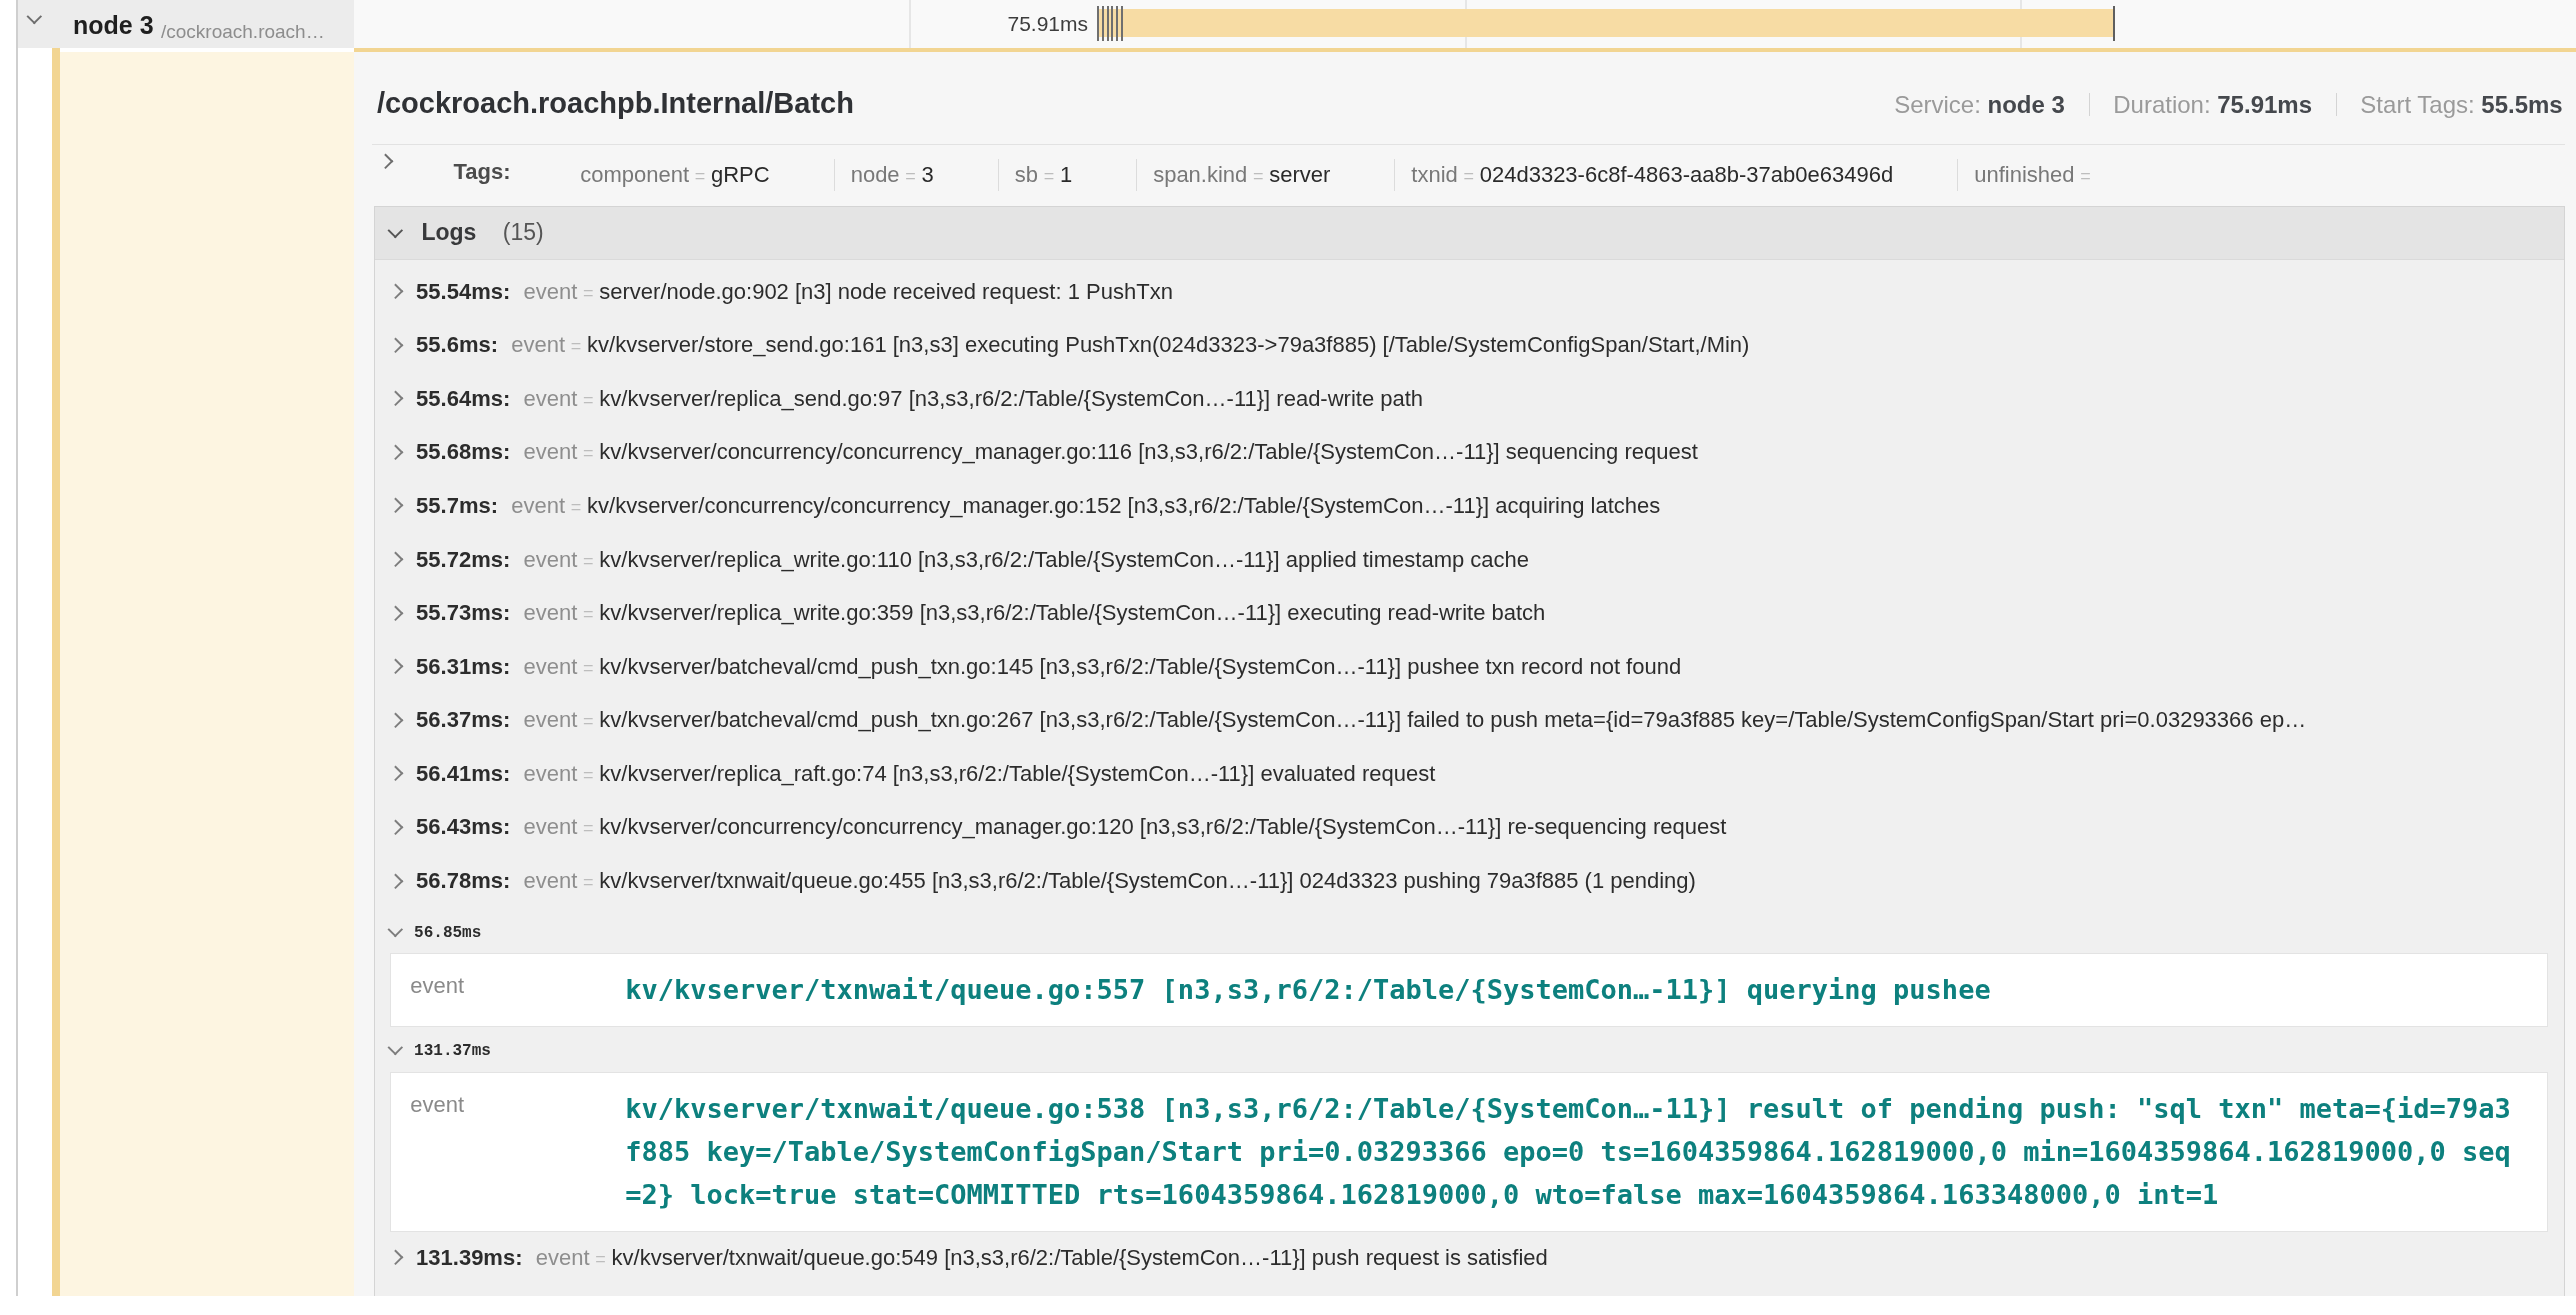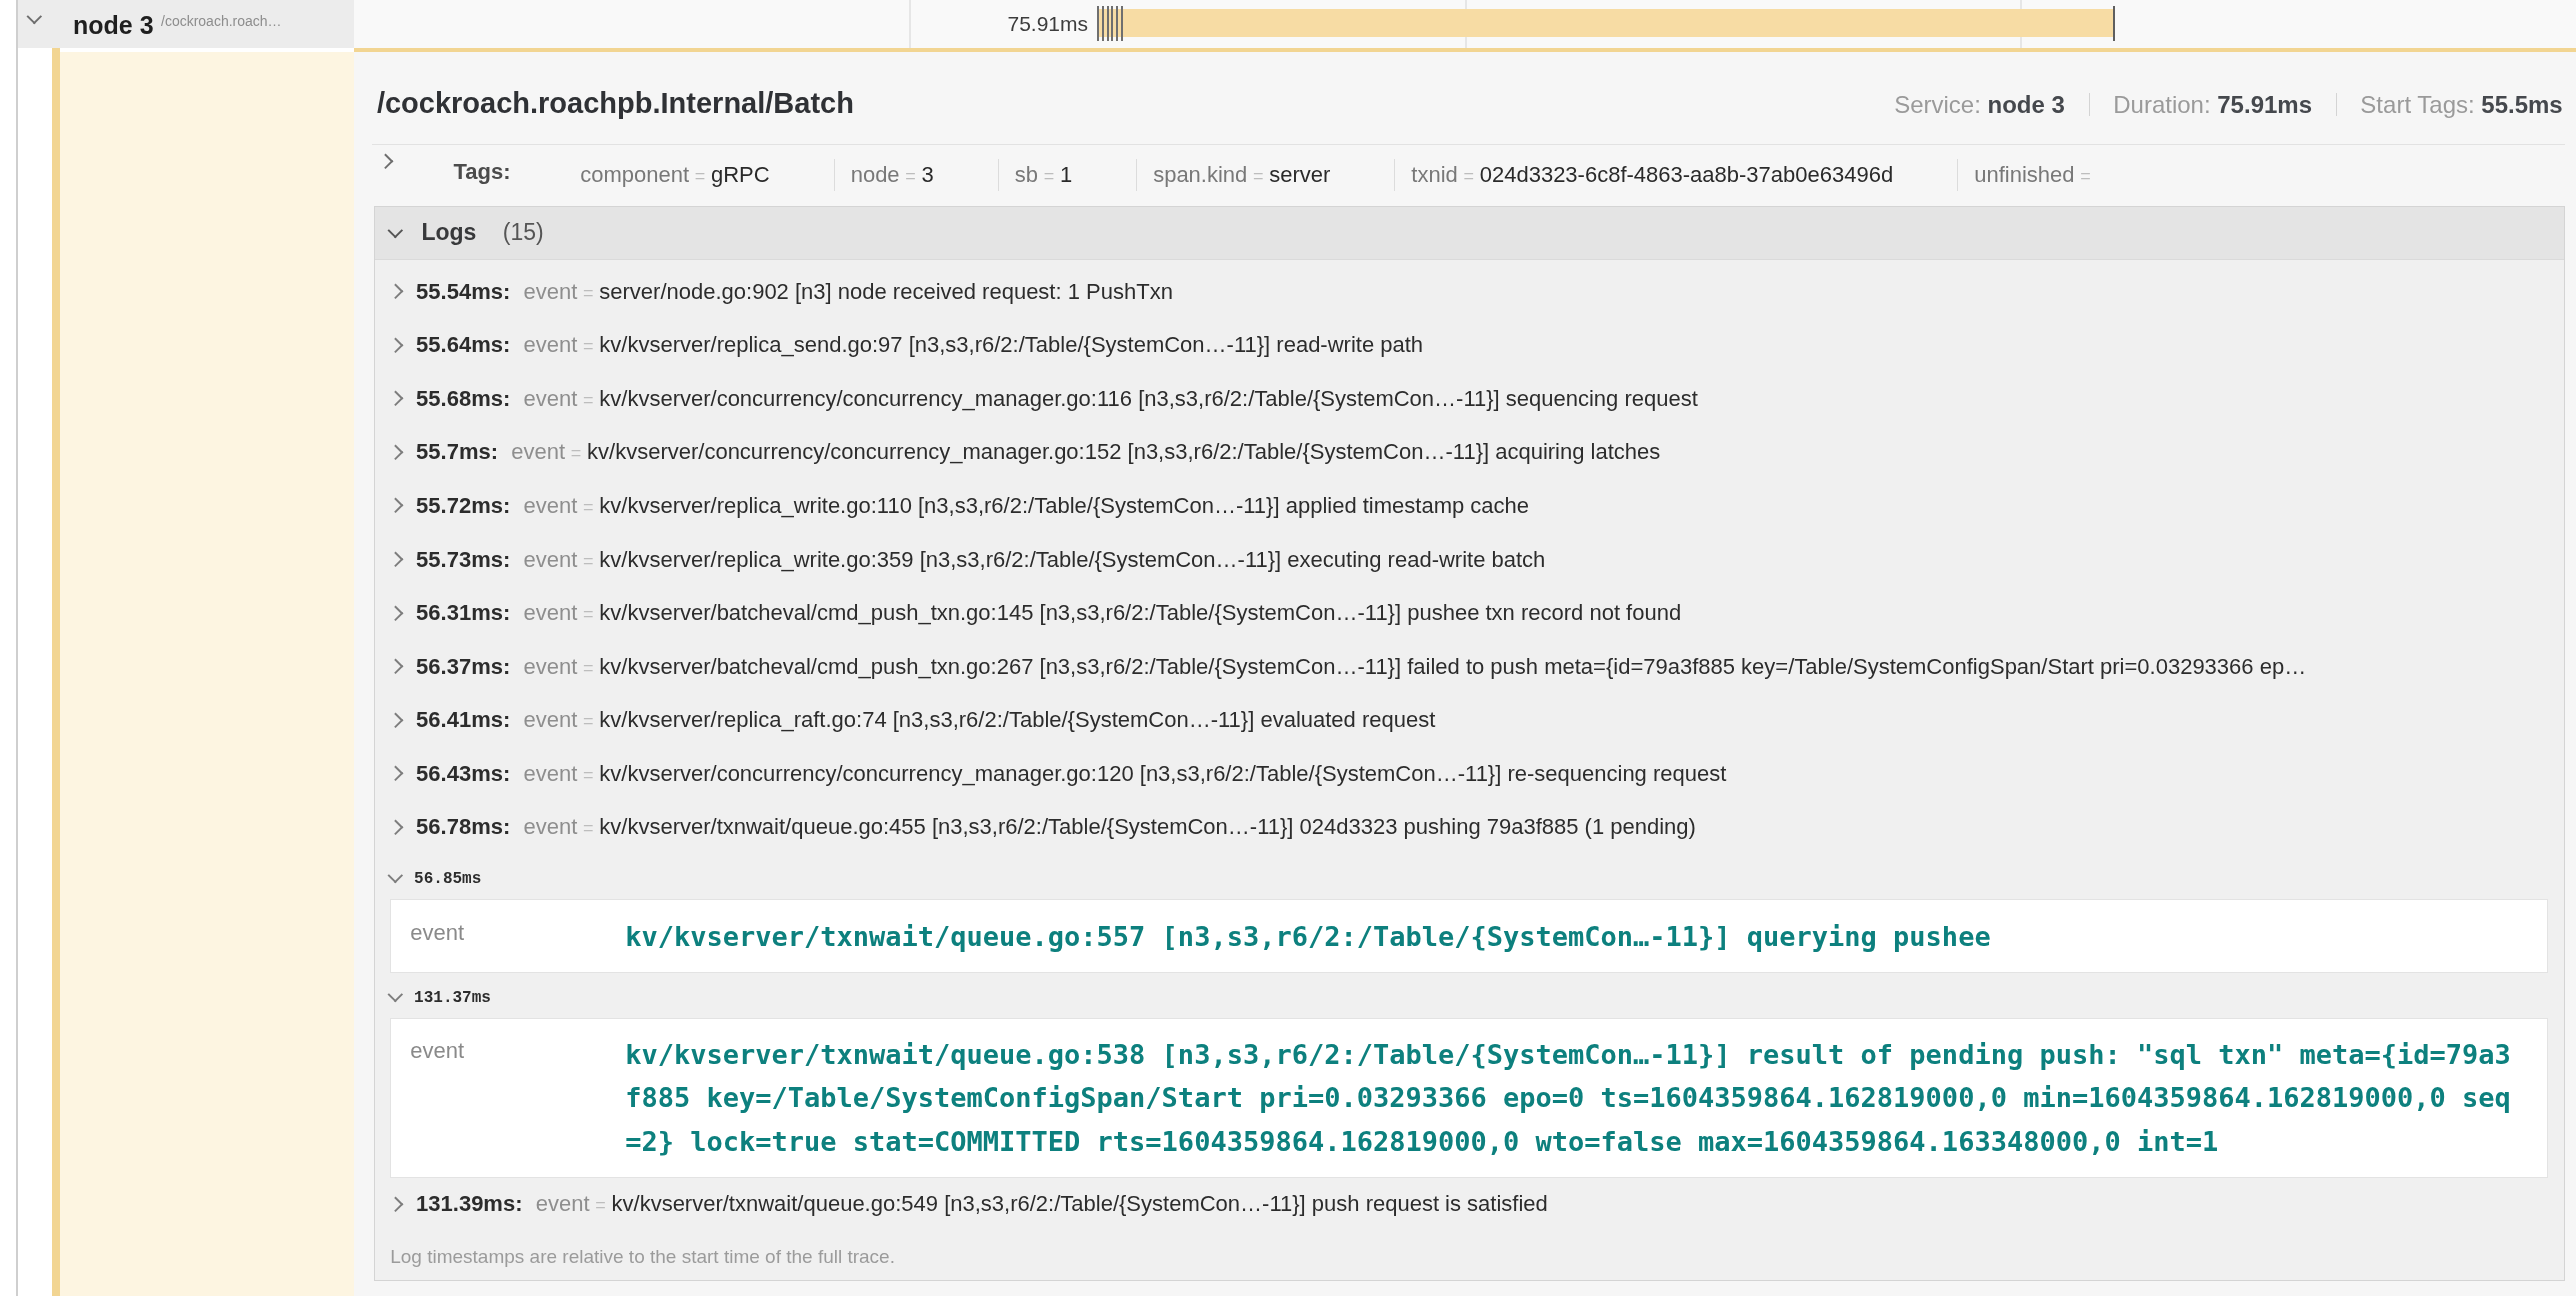--- a/index.html
+++ b/index.html
@@ -9,21 +9,21 @@
   
   .left-rule{position:absolute;left:16px;top:0;bottom:0;width:1.9px;background:#cfcfcf;}
   .span-color-bar{position:absolute;left:52px;top:0;bottom:0;width:7.6px;background:#f2d592;}
   .cream-col{position:absolute;left:60px;top:52px;bottom:0;width:294px;background:#fdf5e1;}
 
   
   .topbar{position:absolute;left:0;top:0;right:0;height:48px;}
   .topbar-name{position:absolute;left:18px;top:0;width:336px;height:48px;background:#ececec;cursor:pointer;}
   .topbar-name .chev{position:absolute;left:10.5px;top:18px;border-color:#6e6e6e;}
   .span-name{position:absolute;left:55px;top:10.5px;font-size:25px;font-weight:bold;color:#1f1f1f;white-space:nowrap;}
-  .span-op{position:absolute;left:143px;top:13px;font-size:14px;color:#8d8d8d;white-space:nowrap;}
+  .span-op{position:absolute;left:143px;top:21px;font-size:19px;color:#8d8d8d;white-space:nowrap;}
   .timeline{position:absolute;left:354px;top:0;width:2222px;height:48px;background:#f9f9f9;}
   .ruler{position:absolute;top:0;height:48px;width:1.9px;background:#e6e6e6;}
   .ruler.p25{left:555px}.ruler.p50{left:1111px}.ruler.p75{left:1666px}
   .dur-label{position:absolute;left:0;top:12.4px;width:734px;text-align:right;font-size:21px;color:#3d3d3d;}
   .span-bar{position:absolute;left:743px;top:8.6px;width:1018px;height:28px;background:#f7dca4;}
   .ticks-left{position:absolute;left:743px;top:5.7px;width:28px;height:35px;
     background:repeating-linear-gradient(90deg,#6f6f6f 0 1.9px,transparent 1.9px 4.8px);}
   .tick-right{position:absolute;left:1759px;top:5.7px;width:1.9px;height:35px;background:#5f5f5f;}
 
   
@@ -133,20 +133,21 @@
 
     <div class="logs">
       <div class="logs-header">
         <span class="chev d"></span>
         <span class="logs-title">Logs</span>
         <span class="logs-count">(15)</span>
       </div>
       <div class="logs-body">
 
         <div class="lrow"><span class="chev r"></span><span class="ts">55.54ms:</span><span class="lkey">event</span><span class="eq">=</span><span class="lval">server/node.go:902 [n3] node received request: 1 PushTxn</span></div>
+        <div class="lrow"><span class="chev r"></span><span class="ts">55.6ms:</span><span class="lkey">event</span><span class="eq">=</span><span class="lval">kv/kvserver/store_send.go:161 [n3,s3] executing PushTxn(024d3323-&gt;79a3f885) [/Table/SystemConfigSpan/Start,/Min)</span></div>
         <div class="lrow"><span class="chev r"></span><span class="ts">55.64ms:</span><span class="lkey">event</span><span class="eq">=</span><span class="lval">kv/kvserver/replica_send.go:97 [n3,s3,r6/2:/Table/{SystemCon…-11}] read-write path</span></div>
         <div class="lrow"><span class="chev r"></span><span class="ts">55.68ms:</span><span class="lkey">event</span><span class="eq">=</span><span class="lval">kv/kvserver/concurrency/concurrency_manager.go:116 [n3,s3,r6/2:/Table/{SystemCon…-11}] sequencing request</span></div>
         <div class="lrow"><span class="chev r"></span><span class="ts">55.7ms:</span><span class="lkey">event</span><span class="eq">=</span><span class="lval">kv/kvserver/concurrency/concurrency_manager.go:152 [n3,s3,r6/2:/Table/{SystemCon…-11}] acquiring latches</span></div>
         <div class="lrow"><span class="chev r"></span><span class="ts">55.72ms:</span><span class="lkey">event</span><span class="eq">=</span><span class="lval">kv/kvserver/replica_write.go:110 [n3,s3,r6/2:/Table/{SystemCon…-11}] applied timestamp cache</span></div>
         <div class="lrow"><span class="chev r"></span><span class="ts">55.73ms:</span><span class="lkey">event</span><span class="eq">=</span><span class="lval">kv/kvserver/replica_write.go:359 [n3,s3,r6/2:/Table/{SystemCon…-11}] executing read-write batch</span></div>
         <div class="lrow"><span class="chev r"></span><span class="ts">56.31ms:</span><span class="lkey">event</span><span class="eq">=</span><span class="lval">kv/kvserver/batcheval/cmd_push_txn.go:145 [n3,s3,r6/2:/Table/{SystemCon…-11}] pushee txn record not found</span></div>
         <div class="lrow"><span class="chev r"></span><span class="ts">56.37ms:</span><span class="lkey">event</span><span class="eq">=</span><span class="lval">kv/kvserver/batcheval/cmd_push_txn.go:267 [n3,s3,r6/2:/Table/{SystemCon…-11}] failed to push meta={id=79a3f885 key=/Table/SystemConfigSpan/Start pri=0.03293366 ep…</span></div>
         <div class="lrow"><span class="chev r"></span><span class="ts">56.41ms:</span><span class="lkey">event</span><span class="eq">=</span><span class="lval">kv/kvserver/replica_raft.go:74 [n3,s3,r6/2:/Table/{SystemCon…-11}] evaluated request</span></div>
         <div class="lrow"><span class="chev r"></span><span class="ts">56.43ms:</span><span class="lkey">event</span><span class="eq">=</span><span class="lval">kv/kvserver/concurrency/concurrency_manager.go:120 [n3,s3,r6/2:/Table/{SystemCon…-11}] re-sequencing request</span></div>
         <div class="lrow"><span class="chev r"></span><span class="ts">56.78ms:</span><span class="lkey">event</span><span class="eq">=</span><span class="lval">kv/kvserver/txnwait/queue.go:455 [n3,s3,r6/2:/Table/{SystemCon…-11}] 024d3323 pushing 79a3f885 (1 pending)</span></div>

